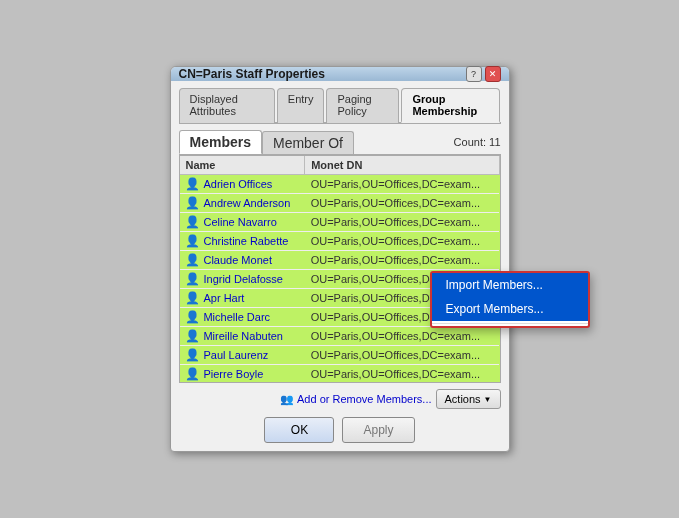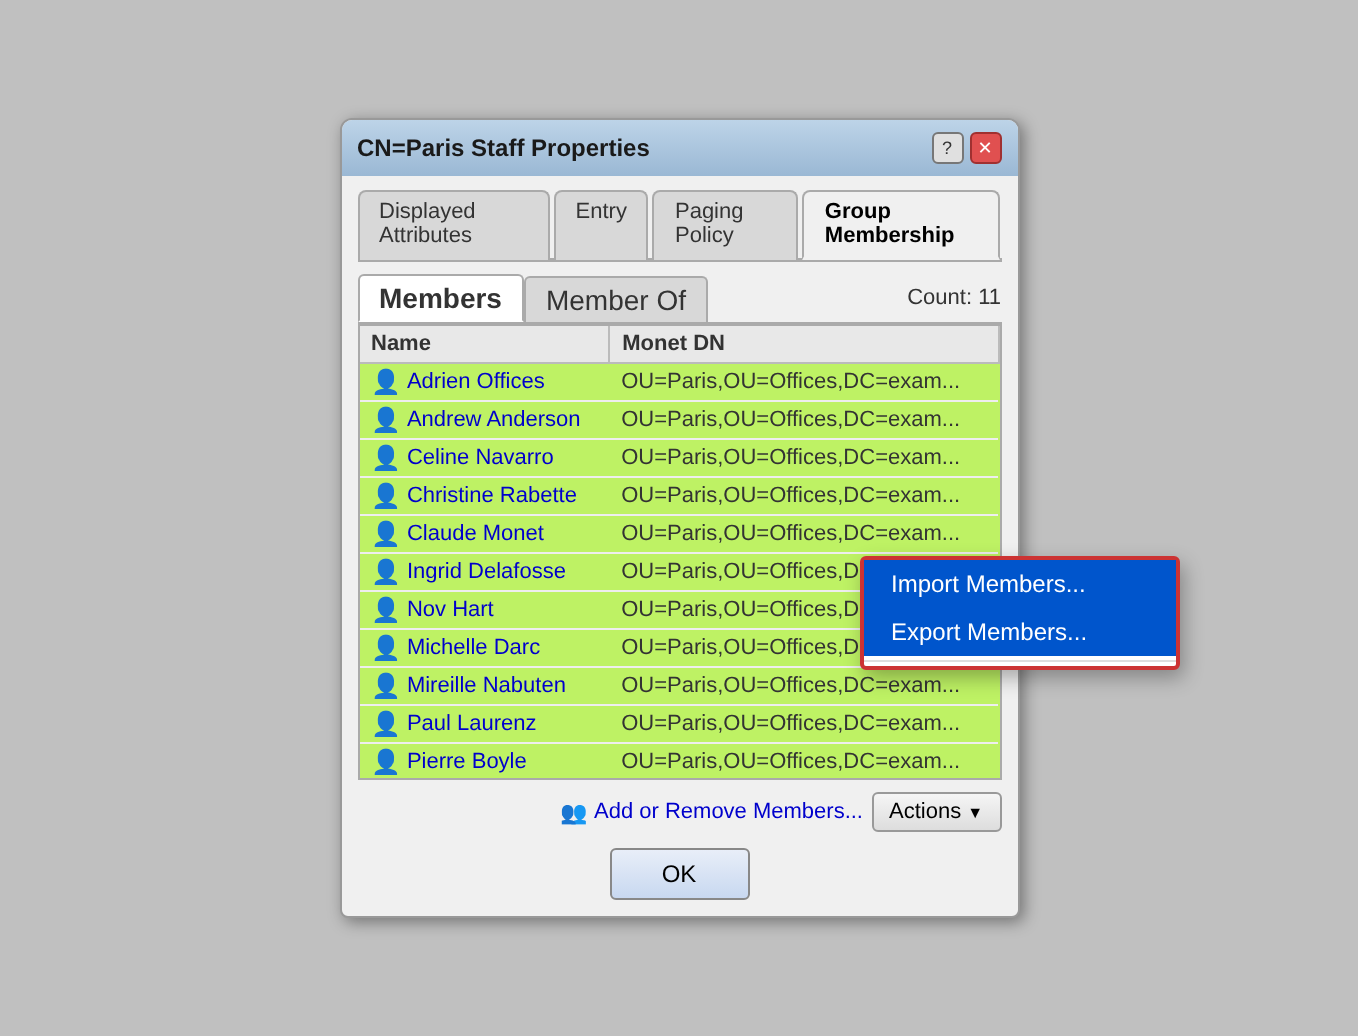--- a/index.html
+++ b/index.html
@@ -24,21 +24,21 @@
       position: relative;
     }
 
     .title-bar {
       background: linear-gradient(to bottom, #bdd4e8 0%, #9ab8d4 100%);
       border-radius: 5px 5px 0 0;
       padding: 5px 8px;
       display: flex;
       align-items: center;
       justify-content: space-between;
-      height: 28px;
+      height: 14px;
     }
 
     .title-bar-text {
       font-size: 12px;
       font-weight: bold;
       color: #1a1a1a;
     }
 
     .title-bar-controls {
       display: flex;
@@ -339,21 +339,21 @@
             <tr>
               <td><span style="display:inline-flex;align-items:center;gap:3px;color:#0000cc;">
       <span style="font-size:12px;">👤</span>
       <span>Ingrid Delafosse</span>
     </span></td>
               <td>OU=Paris,OU=Offices,DC=exam...</td>
             </tr>
             <tr>
               <td><span style="display:inline-flex;align-items:center;gap:3px;color:#0000cc;">
       <span style="font-size:12px;">👤</span>
-      <span>Nov Hart</span>
+      <span>Apr Hart</span>
     </span></td>
               <td>OU=Paris,OU=Offices,DC=exam...</td>
             </tr>
             <tr>
               <td><span style="display:inline-flex;align-items:center;gap:3px;color:#0000cc;">
       <span style="font-size:12px;">👤</span>
       <span>Michelle Darc</span>
     </span></td>
               <td>OU=Paris,OU=Offices,DC=exam...</td>
             </tr>
@@ -394,15 +394,16 @@
         <div class="dropdown-menu">
           <div class="dropdown-item highlighted">Import Members...</div>
           <div class="dropdown-item highlighted">Export Members...</div>
           <hr class="dropdown-divider">
         </div>
       </div>
     </div>
 
     <div class="button-row">
       <button class="btn ok-btn">OK</button>
+      <button class="btn apply-btn">Apply</button>
     </div>
   </div>
 </div>
 
 </body></html>

